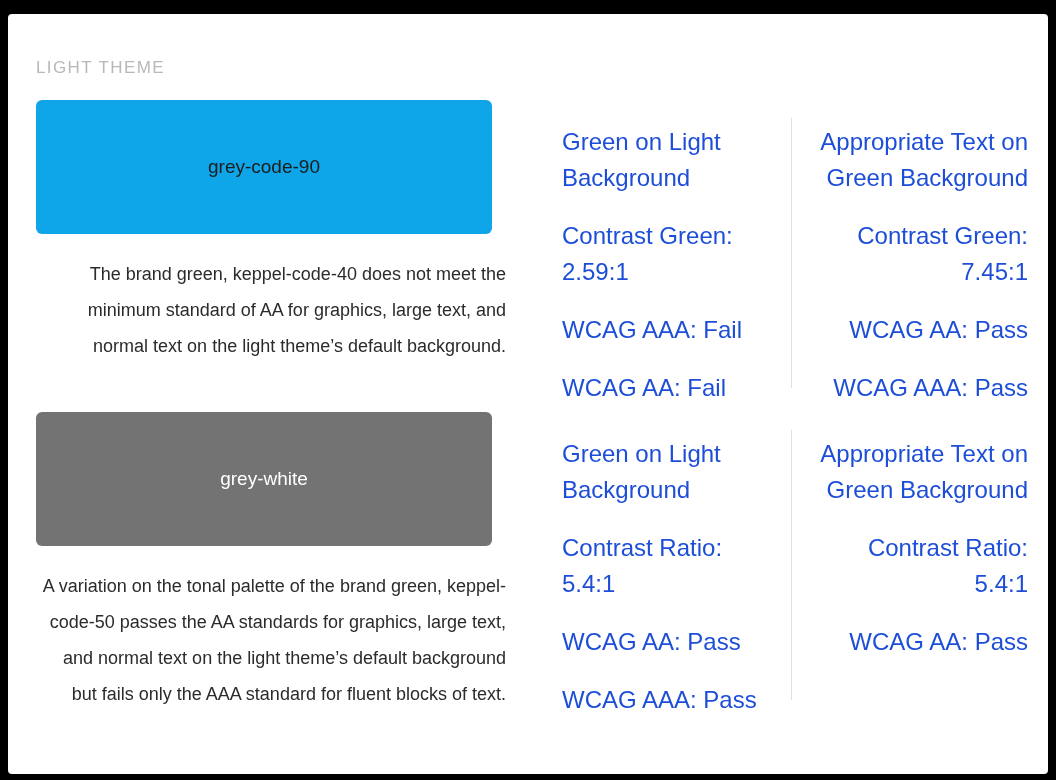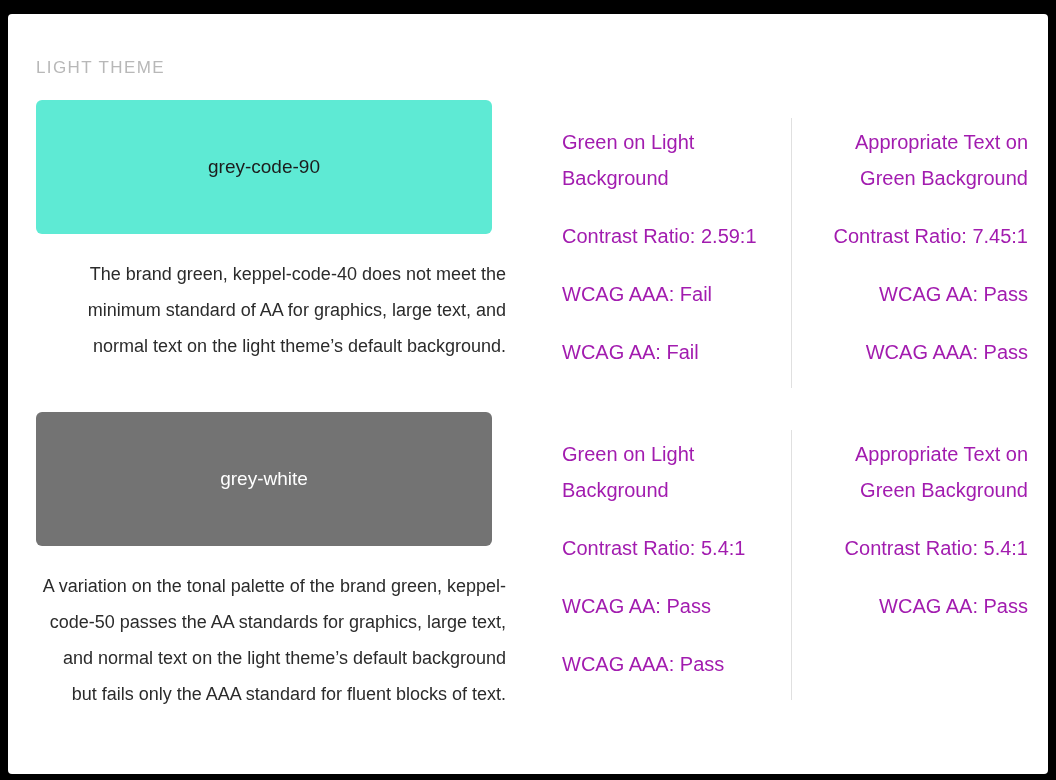--- a/index.html
+++ b/index.html
@@ -76,23 +76,23 @@
     left: 783px;
     width: 1px;
     background: #e0e0e0;
   }
   .divider-1 { top: 18px; height: 270px; }
   .divider-2 { top: 18px; height: 270px; }
 
   .col {
     position: absolute;
     top: 24px;
-    font-size: 20px;
+    font-size: 24px;
     line-height: 36px;
-    color: #a21caf;
+    color: #1d4ed8;
   }
   .col-left {
     left: 554px;
     width: 210px;
     text-align: left;
   }
   .col-right {
     left: 800px;
     width: 220px;
     text-align: right;
@@ -105,38 +105,38 @@
 </style>
 </head>
 <body>
 
 <div id="page">
   <div class="card">
 
     <div class="section-title">LIGHT THEME</div>
 
     <div class="row row-1">
-      <div class="swatch" style="background:#5eead4;">
+      <div class="swatch" style="background:#0ea5e9;">
         <span class="swatch-label" style="color:#1c1c1c;">grey-code-90</span>
       </div>
 
       <div class="desc">The brand green, keppel-code-40 does not meet the minimum standard of AA for graphics, large text, and normal text on the light theme’s default background.</div>
 
       <div class="divider divider-1"></div>
 
       <div class="col col-left">
         <p class="heading">Green on Light Background</p>
-        <p>Contrast Ratio: 2.59:1</p>
+        <p>Contrast Green: 2.59:1</p>
         <p>WCAG AAA: Fail</p>
         <p>WCAG AA: Fail</p>
       </div>
 
       <div class="col col-right">
         <p class="heading">Appropriate Text on Green Background</p>
-        <p>Contrast Ratio: 7.45:1</p>
+        <p>Contrast Green: 7.45:1</p>
         <p>WCAG AA: Pass</p>
         <p>WCAG AAA: Pass</p>
       </div>
     </div>
 
     <div class="row row-2">
       <div class="swatch" style="background:#737373;text-align:right;">
         <span class="swatch-label" style="color:#ffffff;">grey-white</span>
       </div>
 

